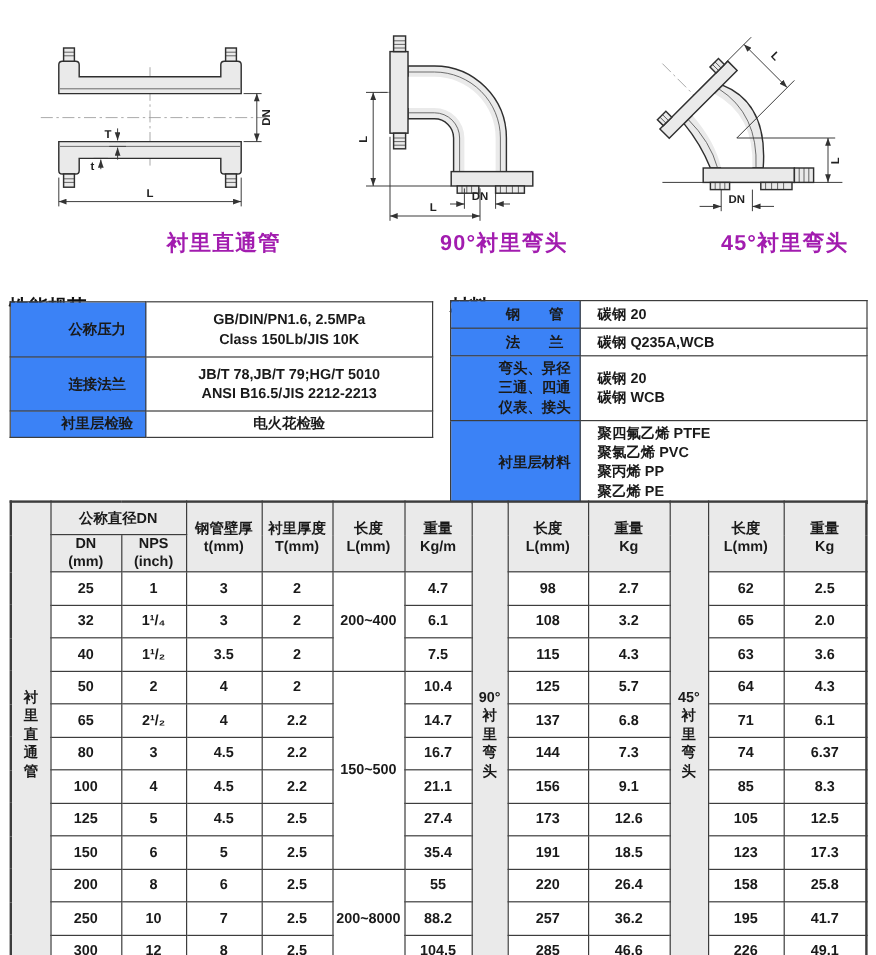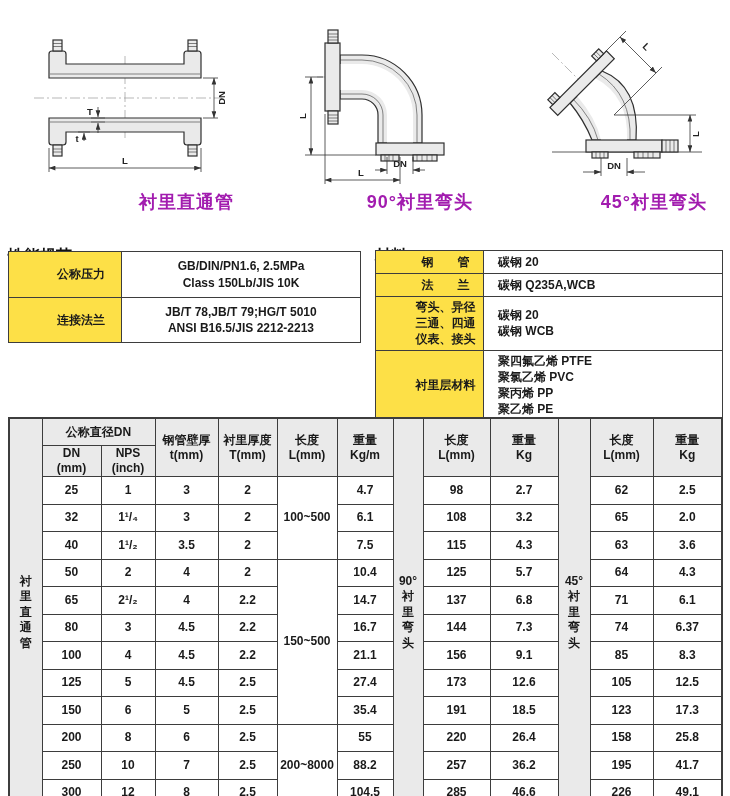--- a/index.html
+++ b/index.html
@@ -11,21 +11,21 @@
   
   .metal{fill:#eaeaea;stroke:#2f2f2f;stroke-width:1.2;}
   .thin{stroke:#555;stroke-width:.7;fill:none;}
   .dim{stroke:#333;stroke-width:.8;fill:none;}
   .cl{stroke:#999;stroke-width:.7;fill:none;stroke-dasharray:10 3 2 3;}
   .tick{stroke:#2f2f2f;stroke-width:.6;}
   svg text{font:600 9.5px "Liberation Sans","DejaVu Sans",sans-serif;fill:#222;}
   
   .spec{border-collapse:collapse;table-layout:fixed;position:absolute;}
   .spec td{border:1.4px solid #3d3d3d;font-weight:bold;font-size:12px;vertical-align:middle;line-height:1.35;padding:2px 4px;}
-  .spec .lbl{background:#fde047;text-align:center;white-space:pre-line;padding-left:36px;}
+  .spec .lbl{background:#3b82f6;text-align:center;white-space:pre-line;padding-left:36px;}
   .spec .val{background:#fff;white-space:pre-line;}
   #perf-table .val{text-align:center;}
   #mat-table .val{text-align:left;padding-left:14px;}
   
   #big-table{position:absolute;left:8px;top:417px;border-collapse:collapse;table-layout:fixed;width:713px;border:2px solid #3d3d3d;}
   #big-table td{border:1px solid #3d3d3d;text-align:center;vertical-align:middle;font-weight:bold;font-size:12px;padding:0;line-height:1.25;height:26.5px;background:#fff;}
   #big-table tr.h1 td{height:26px;}
   #big-table tr.h2 td{height:24px;}
   #big-table .hdr{background:#eaeaea;white-space:pre-line;}
   #big-table .side{background:#eaeaea;white-space:pre-line;font-size:12px;line-height:1.3;}
@@ -209,20 +209,24 @@
     <tbody>
         <tr style="height:46px">
       <td class="lbl">公称压力</td>
       <td class="val">GB/DIN/PN1.6, 2.5MPa
 Class  150Lb/JIS 10K</td>
     </tr>
     <tr style="height:45px">
       <td class="lbl">连接法兰</td>
       <td class="val">JB/T 78,JB/T 79;HG/T 5010
 ANSI B16.5/JIS 2212-2213</td>
+    </tr>
+    <tr style="height:22px">
+      <td class="lbl">衬里层检验</td>
+      <td class="val">电火花检验</td>
     </tr>
   </tbody>
     </table>
 
   <div class="sect-title" style="left:375px;top:225px">材料</div>
   <table class="spec" id="mat-table" style="left:375px;top:250px;width:347px">
     <colgroup>
         <col style="width:108px">
         <col style="width:239px">
       </colgroup>
@@ -309,21 +313,21 @@
 (mm)</td>
         <td class="hdr">NPS
 (inch)</td>
       </tr>
 
     <tr>
           <td>25</td>
           <td>1</td>
           <td>3</td>
           <td>2</td>
-          <td rowspan="3">100~500</td>
+          <td rowspan="3">200~400</td>
           <td>4.7</td>
           <td>98</td>
           <td>2.7</td>
           <td>62</td>
           <td>2.5</td>
         </tr>
         <tr>
           <td>32</td>
           <td>1¹/₄</td>
           <td>3</td>

